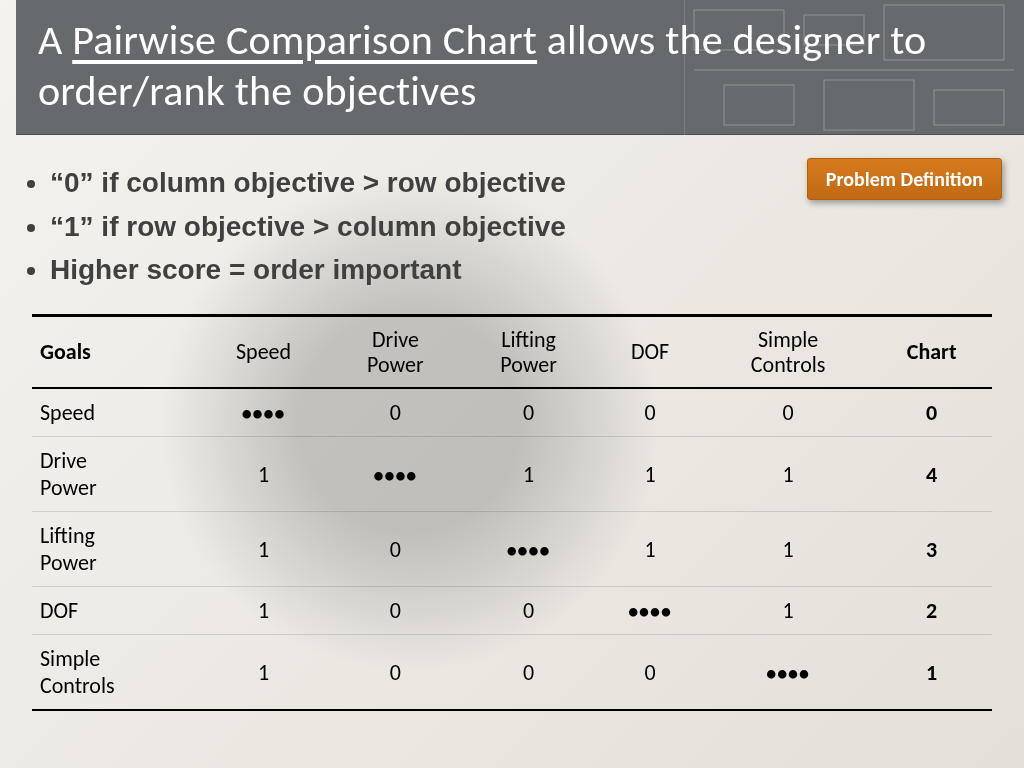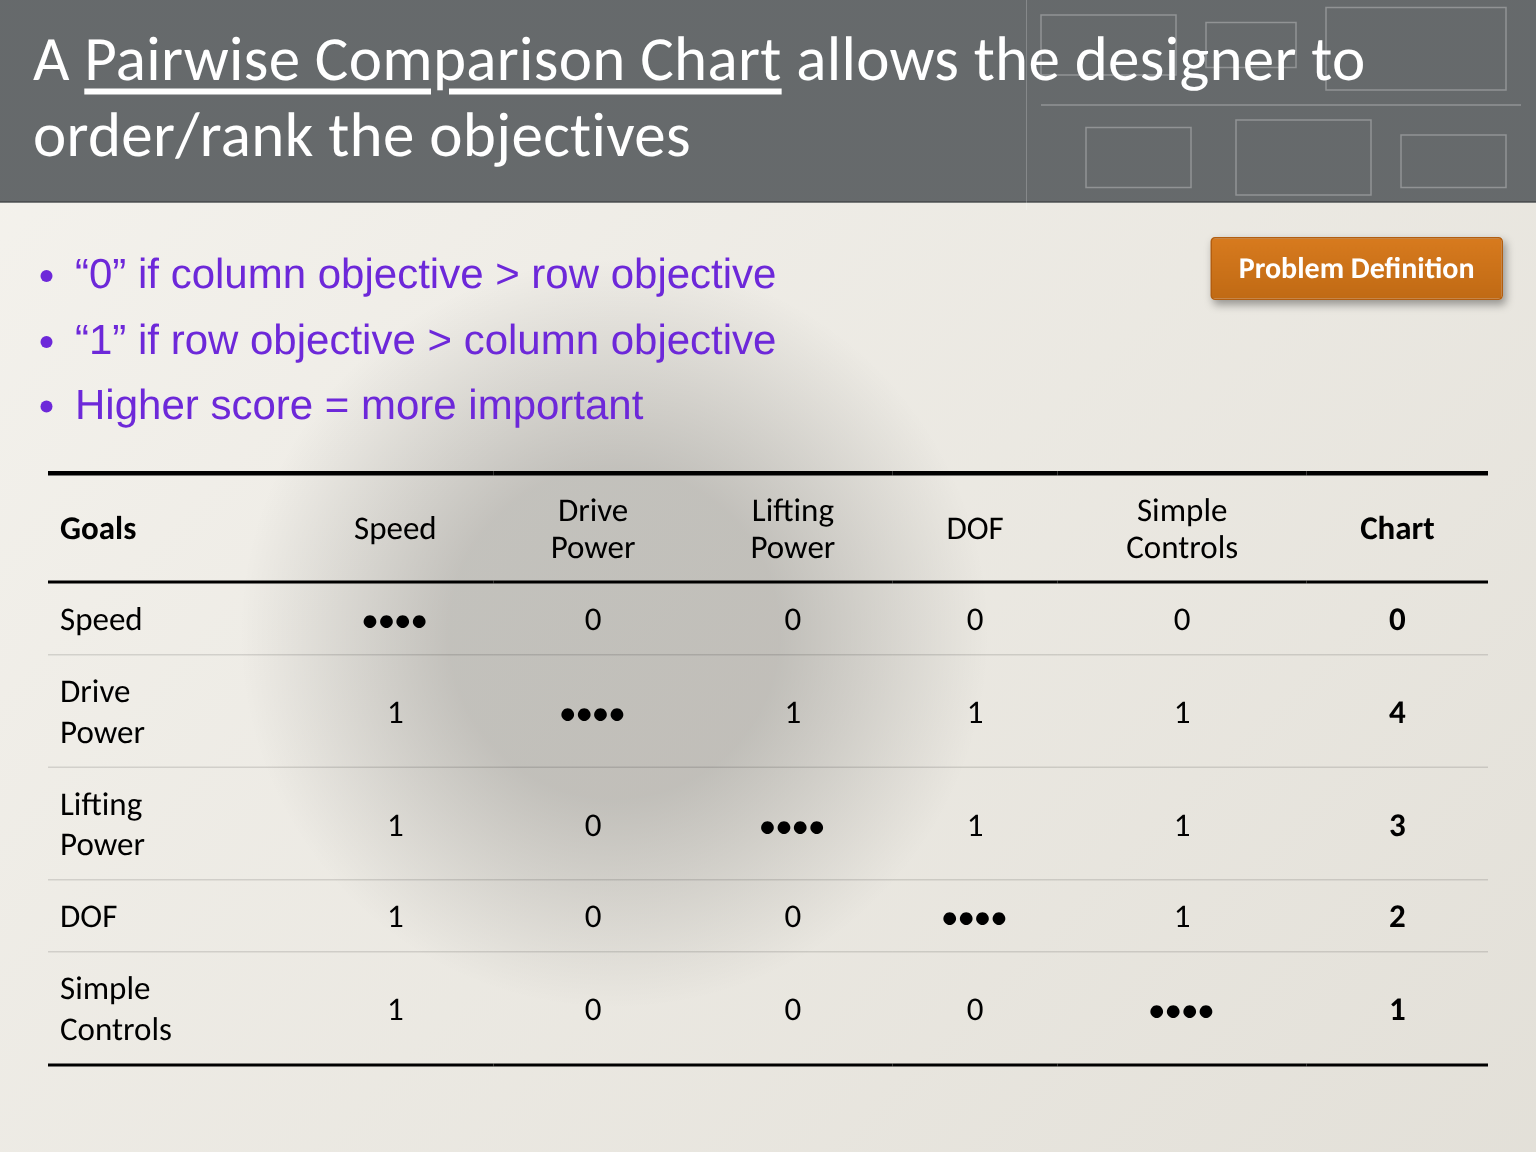--- a/index.html
+++ b/index.html
@@ -22,20 +22,21 @@
   }
   .title-bar {
     position: relative;
     z-index: 2;
     background: #666a6c;
     background-image:
       linear-gradient(rgba(102,106,108,0.92), rgba(102,106,108,0.92));
     padding: 14px 22px 18px 22px;
     color: #fff;
     border-bottom: 1px solid rgba(0,0,0,0.25);
+    margin-left: 16px;
   }
   .title-bar h1 {
     margin: 0;
     font-weight: 300;
     font-size: 42px;
     line-height: 1.22;
     letter-spacing: 0.2px;
   }
   .title-bar h1 .ul {
     text-decoration: underline;
@@ -68,24 +69,24 @@
     z-index: 1;
     padding: 18px 32px 0 32px;
   }
   ul.rules {
     margin: 8px 0 22px 18px;
     padding: 0;
     list-style: disc;
   }
   ul.rules li {
     font-family: Arial, sans-serif;
-    font-weight: 400;
+    font-weight: 700;
     font-size: 28px;
     line-height: 1.55;
-    color: #6d28d9;
+    color: #404040;
   }
   table.pcc {
     width: 100%;
     border-collapse: collapse;
     font-size: 22px;
     background: transparent;
   }
   table.pcc th, table.pcc td {
     padding: 10px 8px;
     text-align: center;
@@ -144,21 +145,21 @@
     <span>A </span><span class="ul">Pairwise Comparison Chart</span><span> allows the designer to order/rank the objectives</span>
   </h1>
 </div>
 
 <div class="badge">Problem Definition</div>
 
 <div class="content">
   <ul class="rules">
     <li>“0” if column objective &gt; row objective</li>
     <li>“1” if row objective &gt; column objective</li>
-    <li>Higher score = more important</li>
+    <li>Higher score = order important</li>
   </ul>
 
   <table class="pcc">
     <thead>
       <tr>
         <th>Goals</th>
         <th>Speed</th>
         <th><span>Drive<br>Power</span></th>
         <th><span>Lifting<br>Power</span></th>
         <th>DOF</th>

